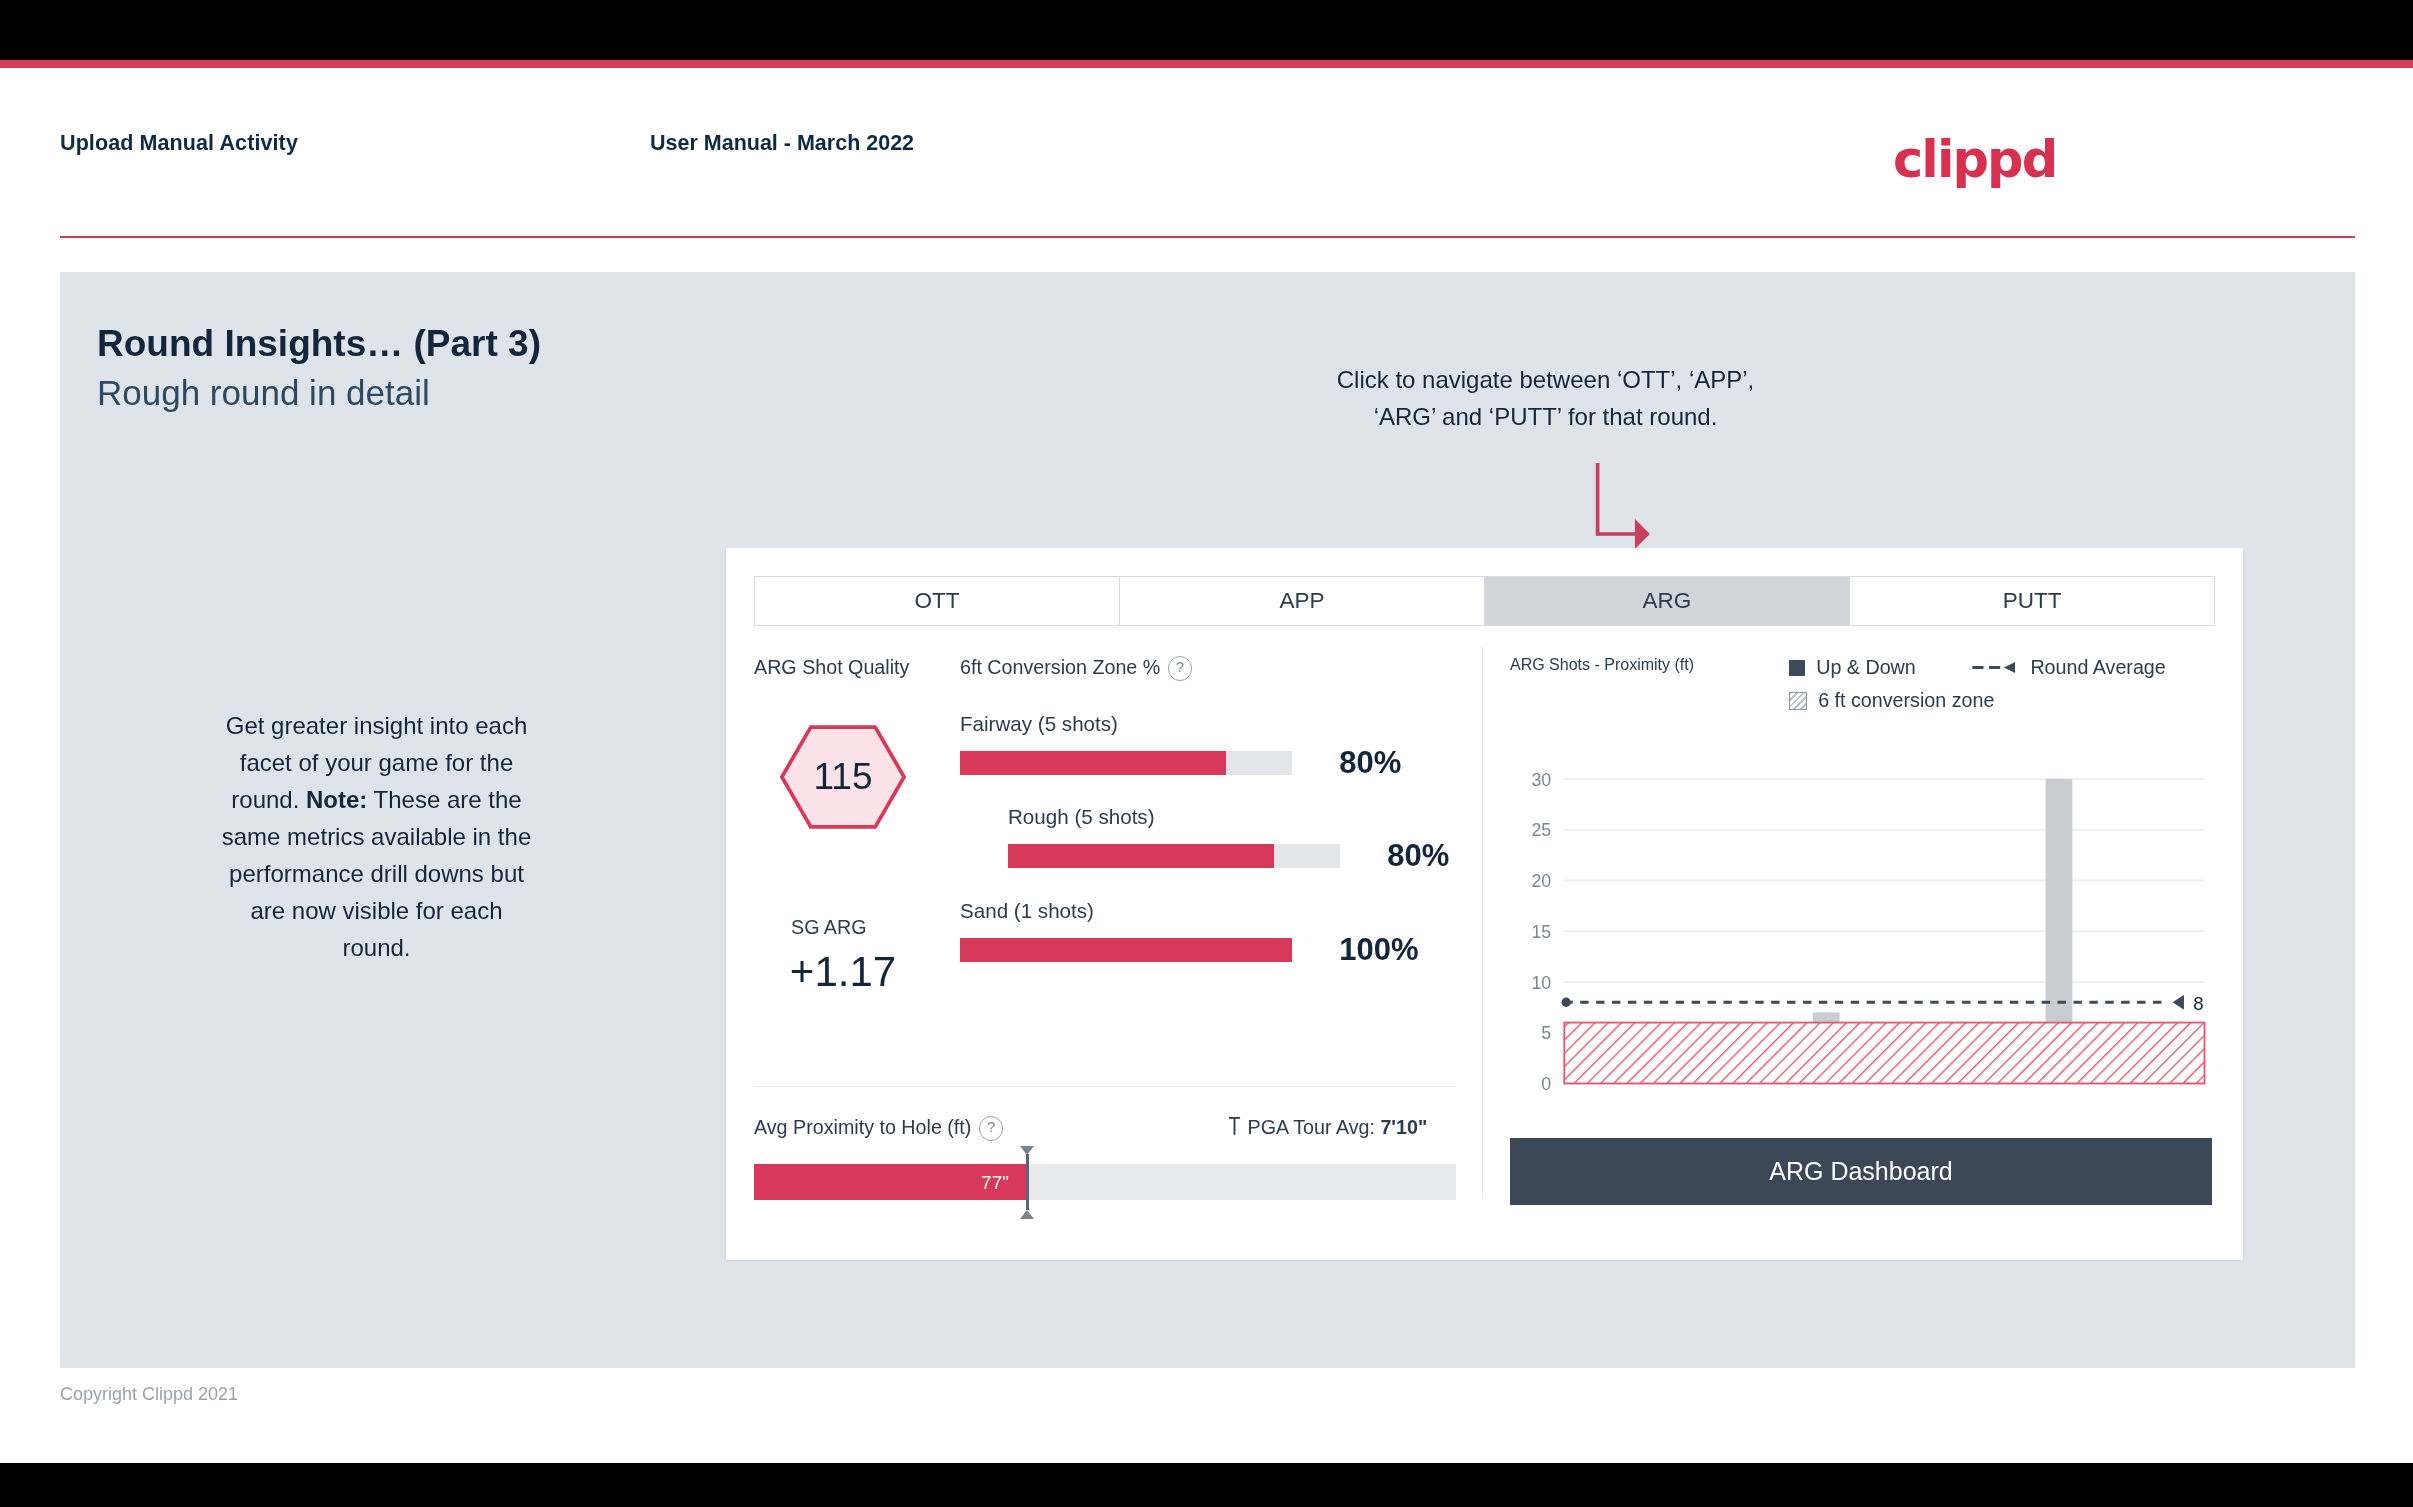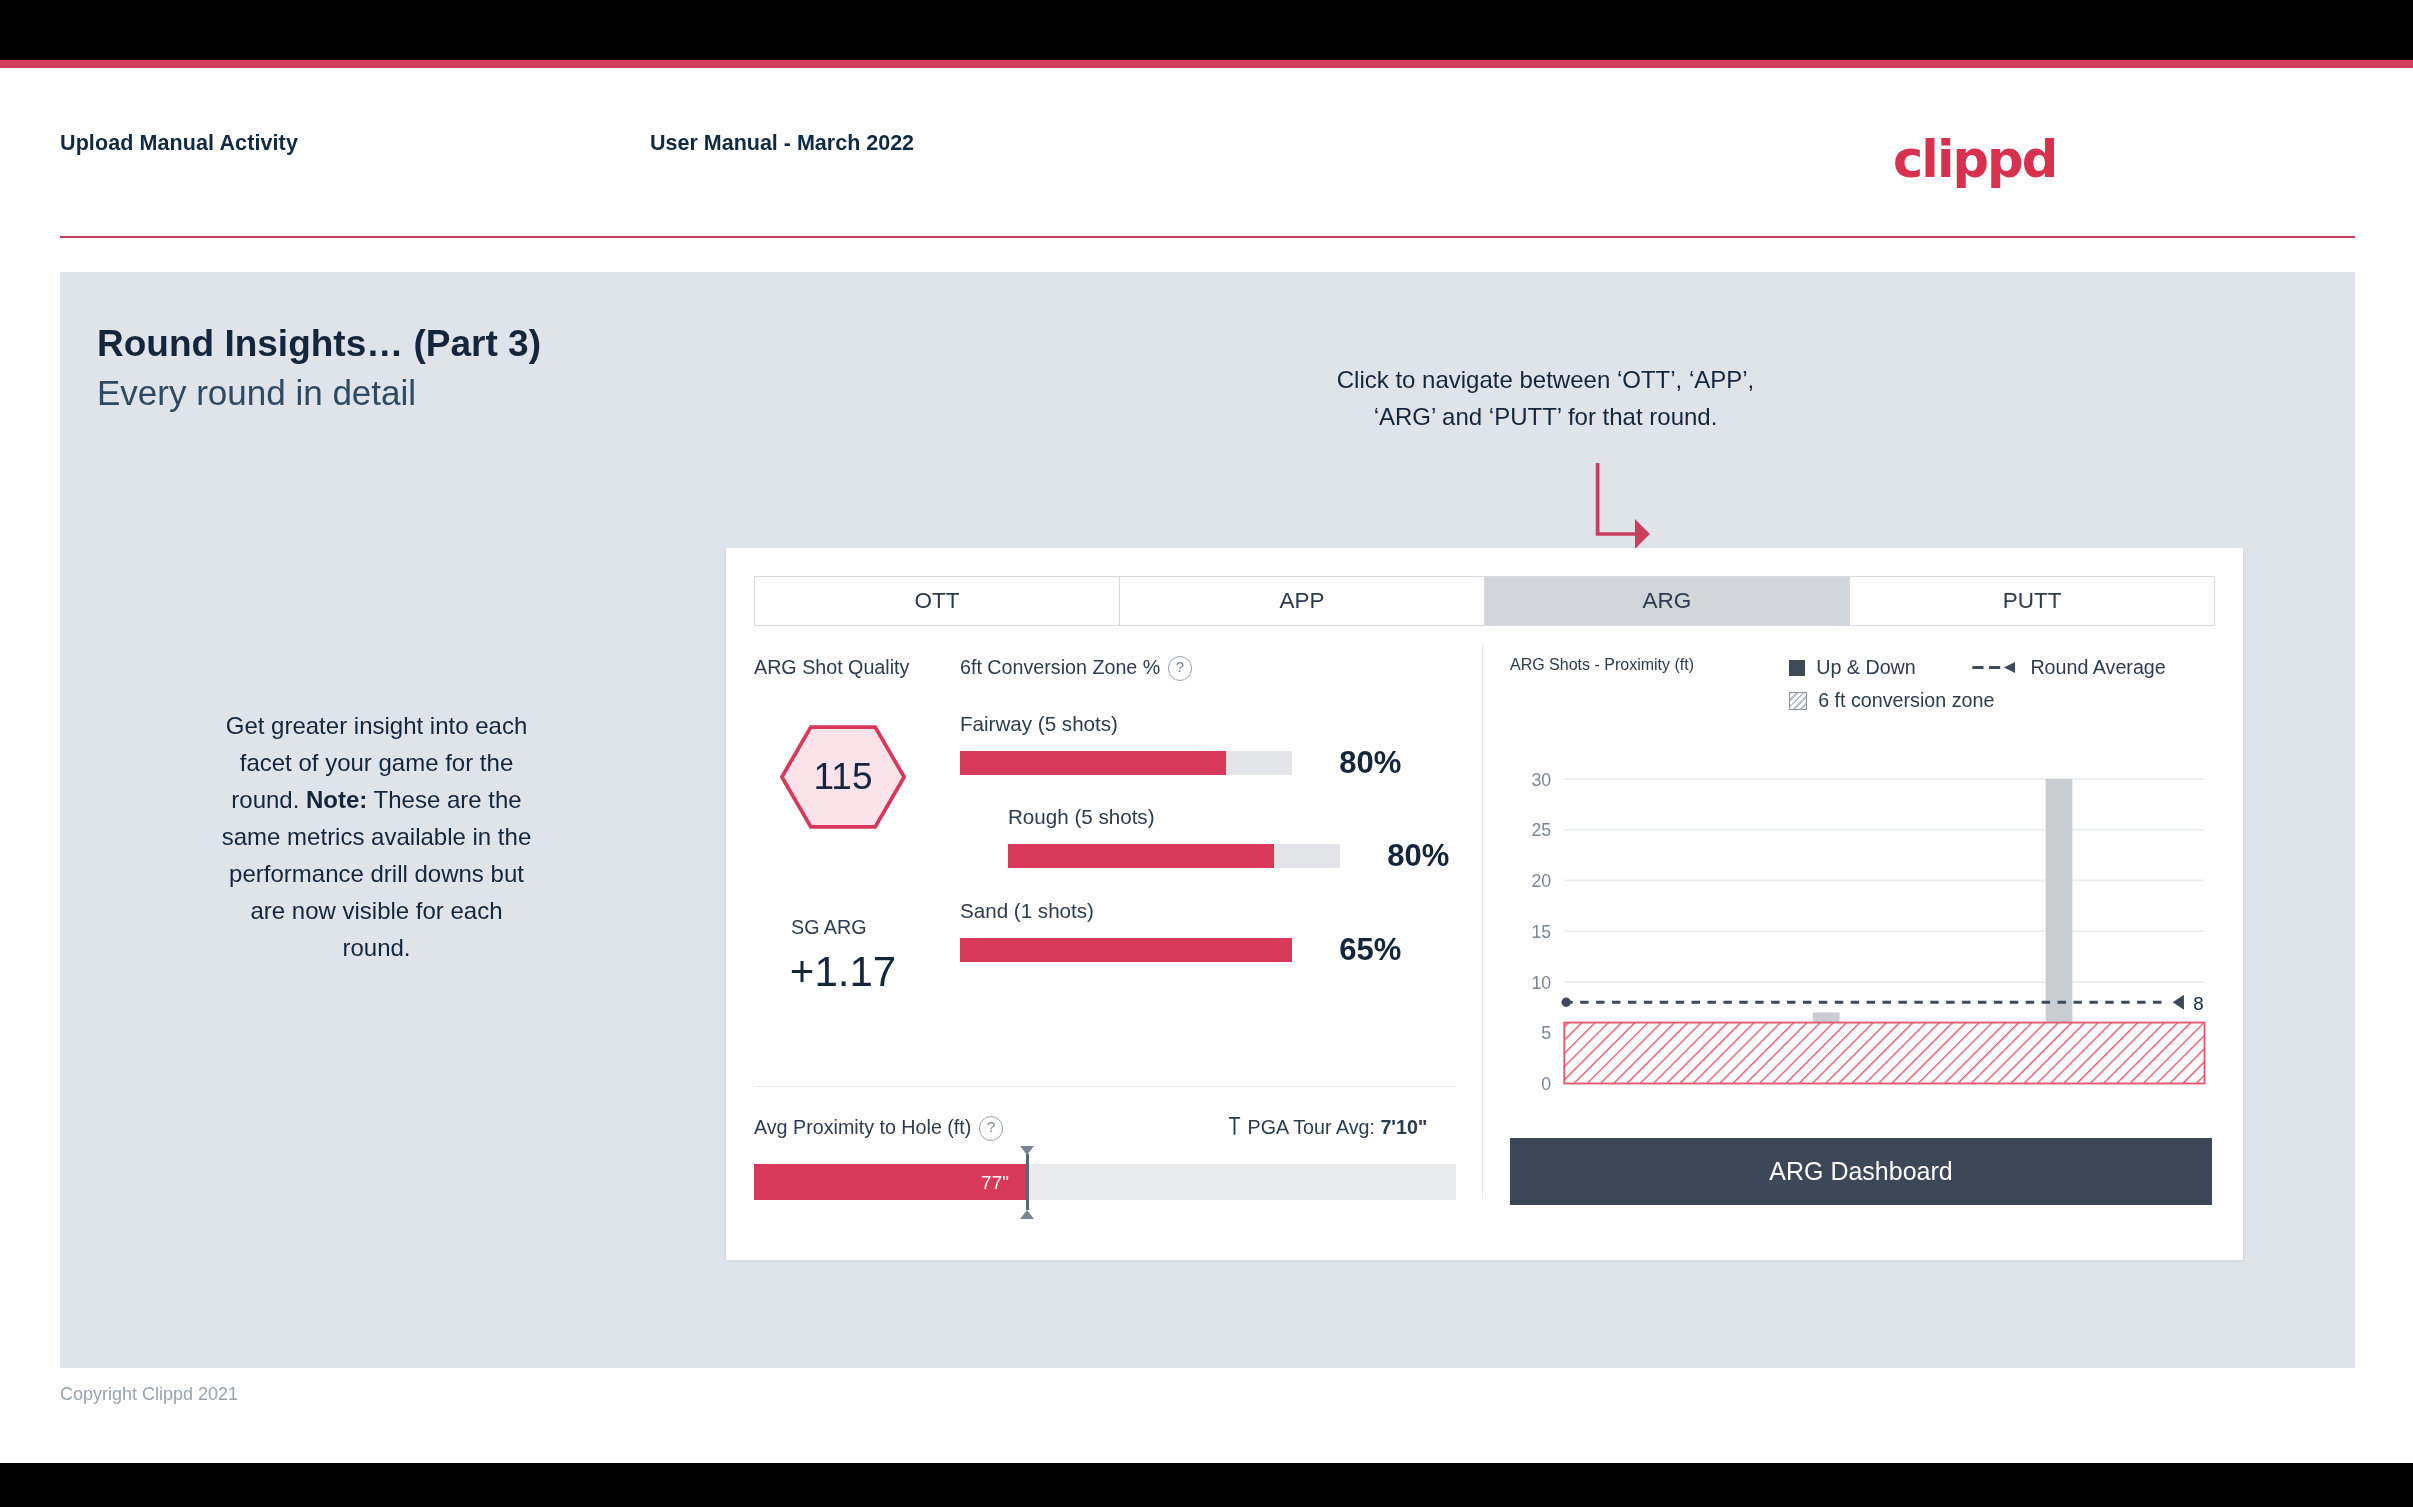--- a/index.html
+++ b/index.html
@@ -93,21 +93,21 @@
   <div class="hdr-mid">User Manual - March 2022</div>
   <div class="hdr-rule"></div>
 
   <div class="logo">
     <div class="logo-text">clippd</div>
   </div>
 
   <div class="canvas"></div>
 
   <div class="title1">Round Insights… (Part 3)</div>
-  <div class="title2">Every round in detail</div>
+  <div class="title2">Rough round in detail</div>
 
   <div class="callout">
     <div>Click to navigate between ‘OTT’, ‘APP’,</div>
     <div>‘ARG’ and ‘PUTT’ for that round.</div>
   </div>
 
   <svg class="arrow-svg" width="112" height="108" viewBox="0 0 120 115">
     <path d="M6 4 L6 80 L56 80" stroke="#c9405e" stroke-width="4" fill="none"></path>
     <path d="M46 64 L62 80 L46 96 Z" fill="#c9405e"></path>
   </svg>
@@ -154,21 +154,21 @@
       <div class="bar-fill" style="width:80%"></div>
     </div>
     <span class="bar-pct">80%</span>
   </div>
 
   <div class="bar-row" style="left:960px;top:899px;">
     <div class="bar-title">Sand (1 shots)</div>
     <div class="bar-track">
       <div class="bar-fill" style="width:100%"></div>
     </div>
-    <span class="bar-pct">65%</span>
+    <span class="bar-pct">100%</span>
   </div>
 
   <div class="hsep"></div>
   <div class="panel-divider"></div>
 
   <div class="prox-lbl">
     <span>Avg Proximity to Hole (ft)</span><span class="qmark">?</span>
   </div>
   <div class="pga-lbl">
     <svg width="15" height="20.6" style="vertical-align:-2.8px;margin-right:5.6px;" viewBox="0 0 16 22">

